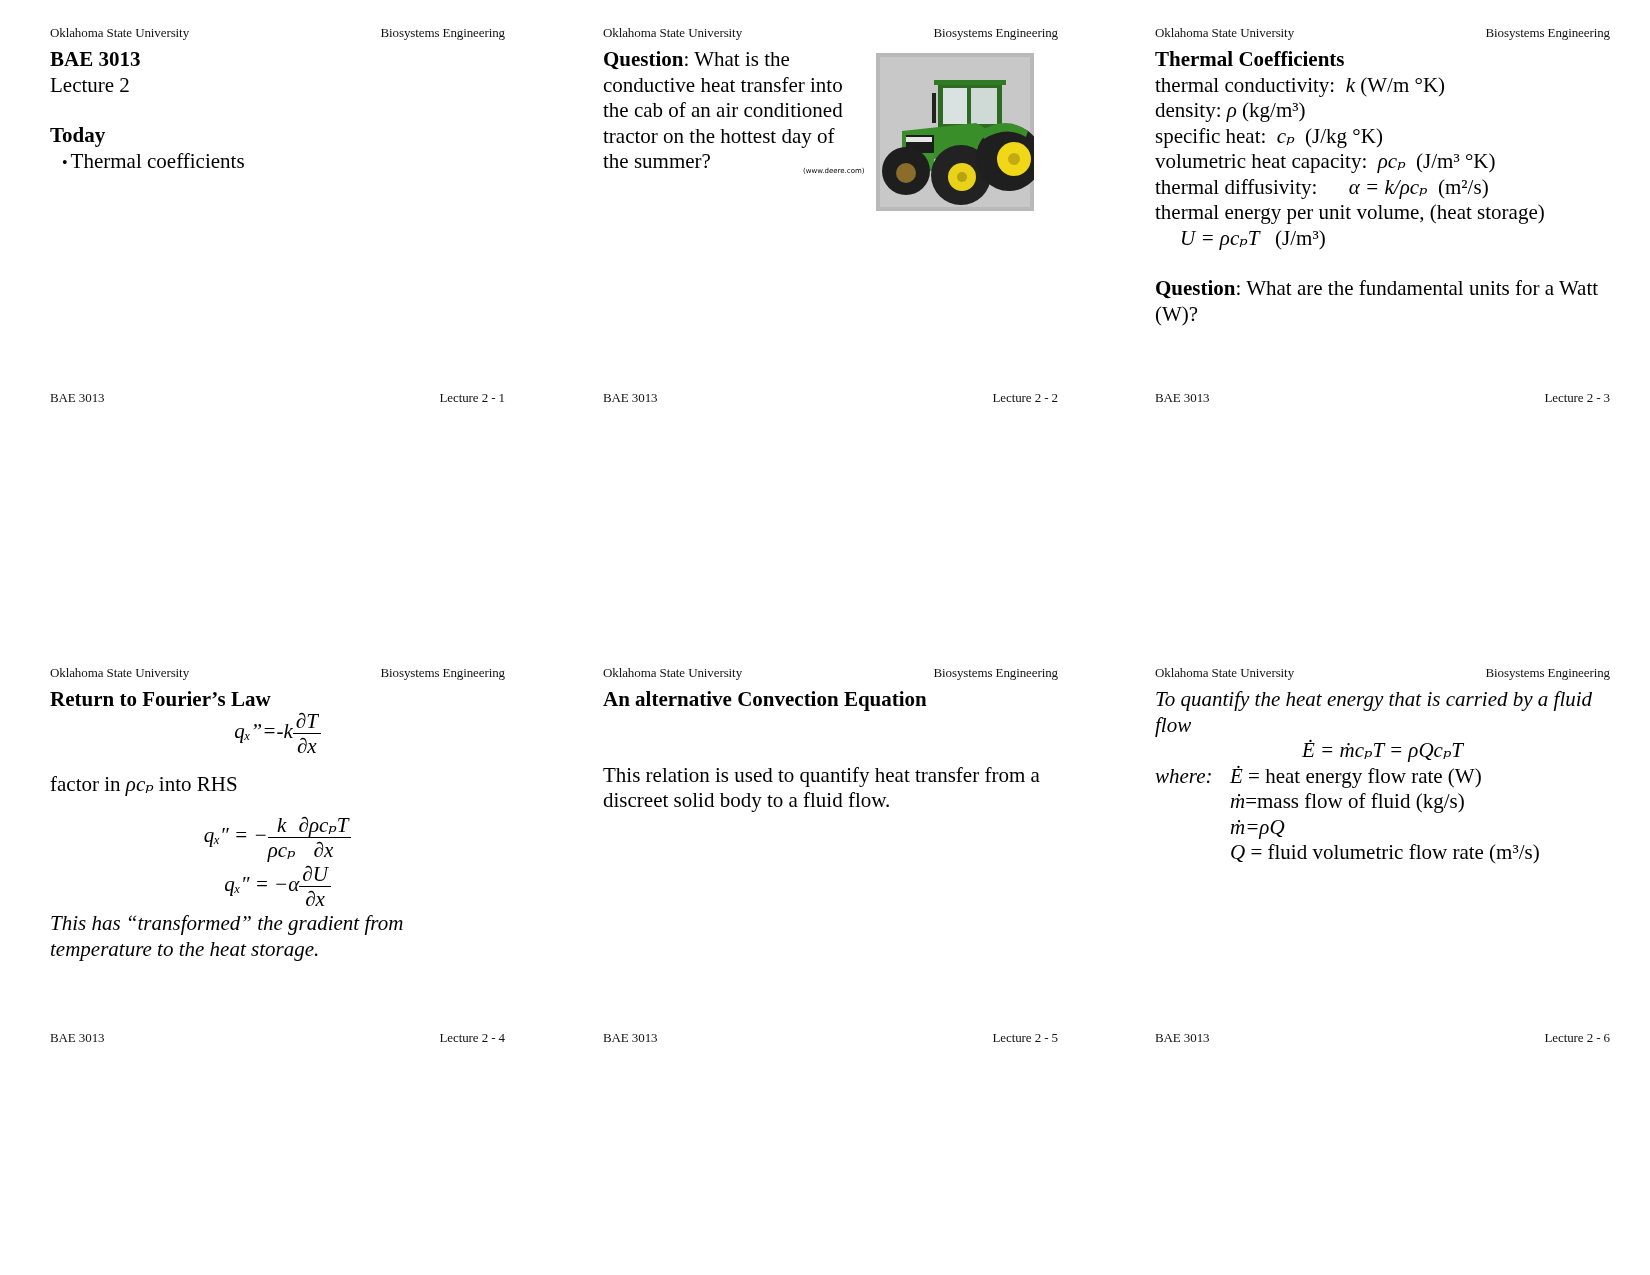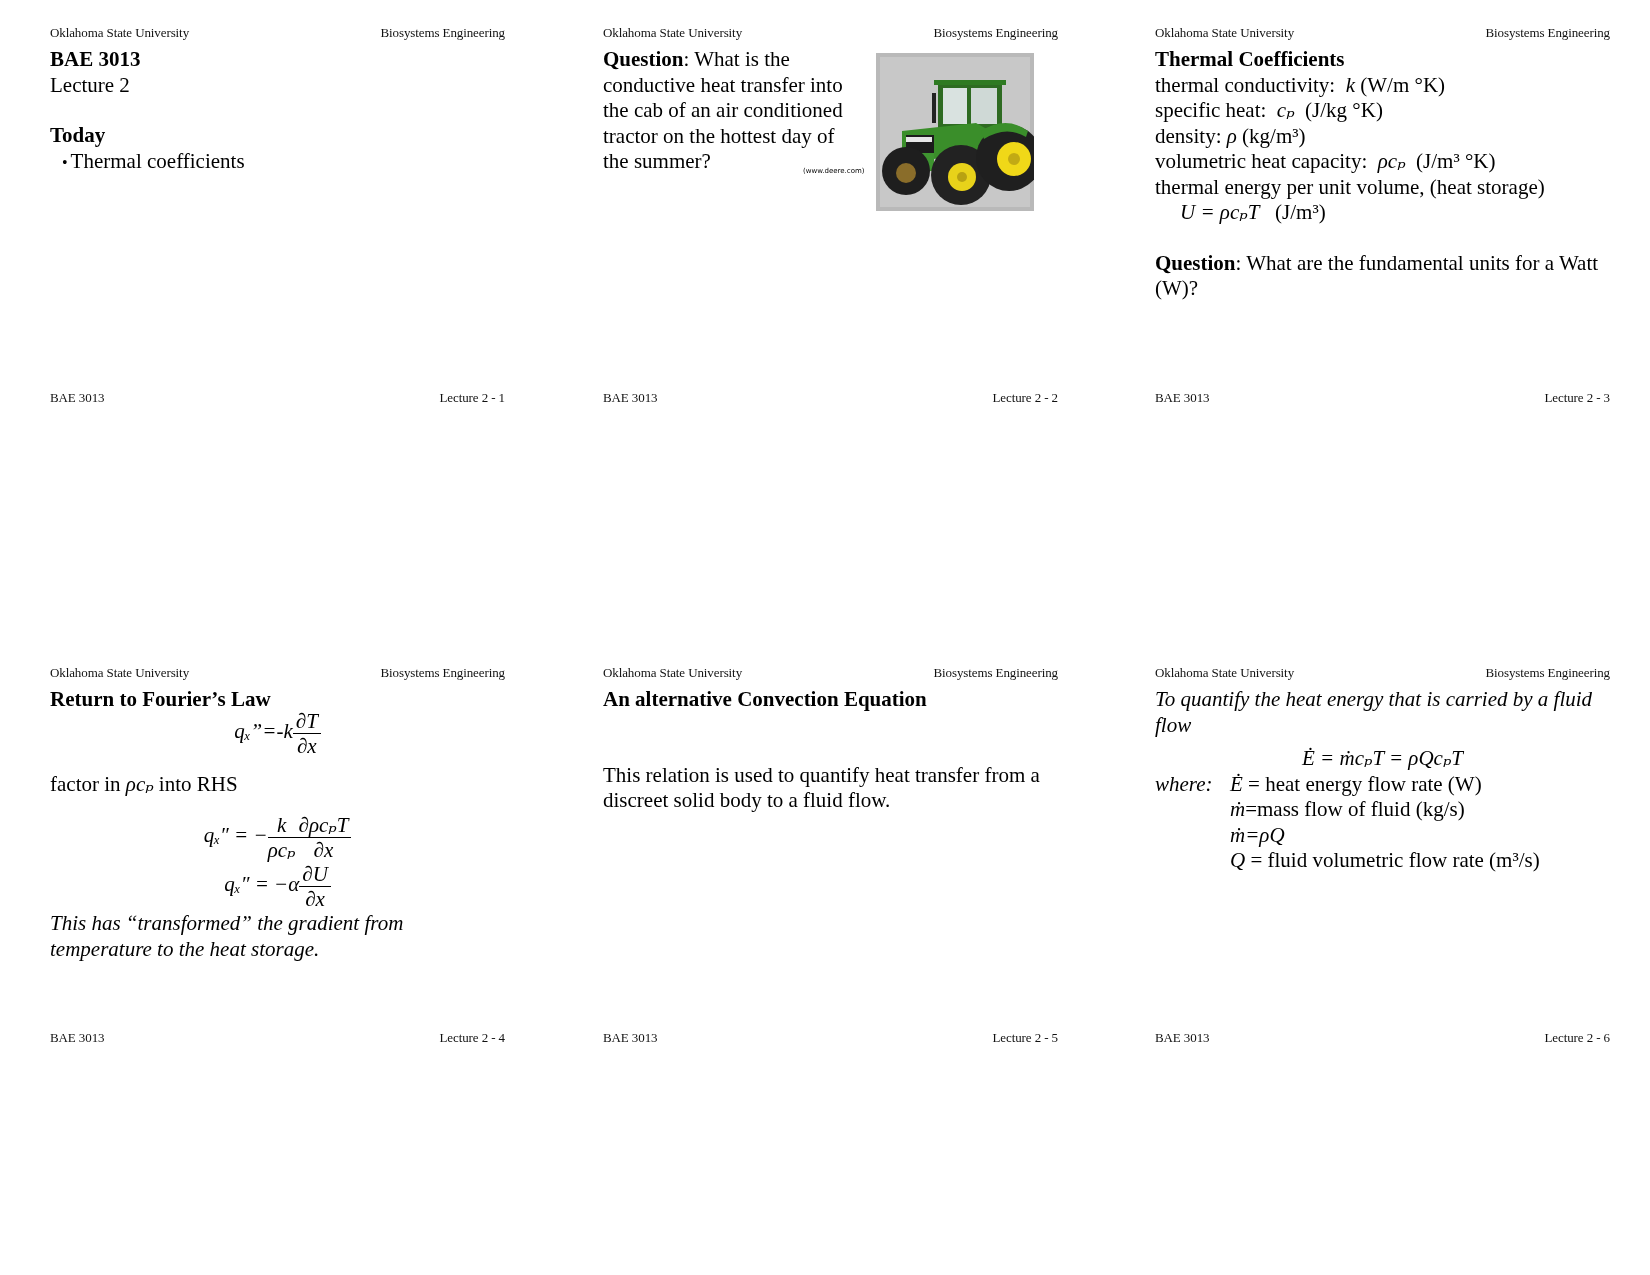--- a/index.html
+++ b/index.html
@@ -92,23 +92,24 @@
 </div>
 
 <div class="slide" style="left:1155px; top:25px;">
   <div class="hdr">
     <span>Oklahoma State University</span>
     <span>Biosystems Engineering</span>
   </div>
   <div class="body">
     <div class="b">Thermal Coefficients</div>
     <div style="white-space:pre"><span>thermal conductivity:  </span><span class="i">k</span><span> (W/m °K)</span></div>
+    <div style="white-space:pre"><span>density: </span><span class="i">ρ</span><span> (kg/m³)</span></div>
     <div style="white-space:pre"><span>specific heat:  </span><span class="i">cₚ</span><span>  (J/kg °K)</span></div>
-    <div style="white-space:pre"><span>density: </span><span class="i">ρ</span><span> (kg/m³)</span></div>
     <div style="white-space:pre"><span>volumetric heat capacity:  </span><span class="i">ρcₚ</span><span>  (J/m³ °K)</span></div>
+    <div style="white-space:pre"><span>thermal diffusivity:      </span><span class="i">α = k/ρcₚ</span><span>  (m²/s)</span></div>
     <div><span>thermal energy per unit volume, (heat storage)</span></div>
     <div class="indent" style="white-space:pre"><span class="i">U = ρcₚT</span><span>   (J/m³)</span></div>
     <div class="gap"></div>
     <div><span class="b">Question</span><span>:  What are the fundamental units for a Watt (W)?</span></div>
   </div>
   <div class="ftr">
     <span>BAE 3013</span>
     <span>Lecture 2 -   3</span>
   </div>
 </div>
@@ -169,21 +170,21 @@
   </div>
 </div>
 
 <div class="slide" style="left:1155px; top:665px;">
   <div class="hdr">
     <span>Oklahoma State University</span>
     <span>Biosystems Engineering</span>
   </div>
   <div class="body">
     <div class="i">To quantify the heat energy that is carried by a fluid flow</div>
-    <div class="center i" style="margin-top:8px;">Ė = ṁcₚT = ρQcₚT</div>
+    <div class="center i" style="">Ė = ṁcₚT = ρQcₚT</div>
     <div style="display:flex;">
       <div class="i" style="width:75px;">where:</div>
       <div>
         <div><span class="i">Ė</span><span> = heat energy flow rate (W)</span></div>
         <div><span class="i">ṁ</span><span>=mass flow of fluid (kg/s)</span></div>
         <div><span class="i">ṁ=ρQ</span><span></span></div>
         <div><span class="i">Q</span><span> = fluid volumetric flow rate (m³/s)</span></div>
       </div>
     </div>
   </div>

